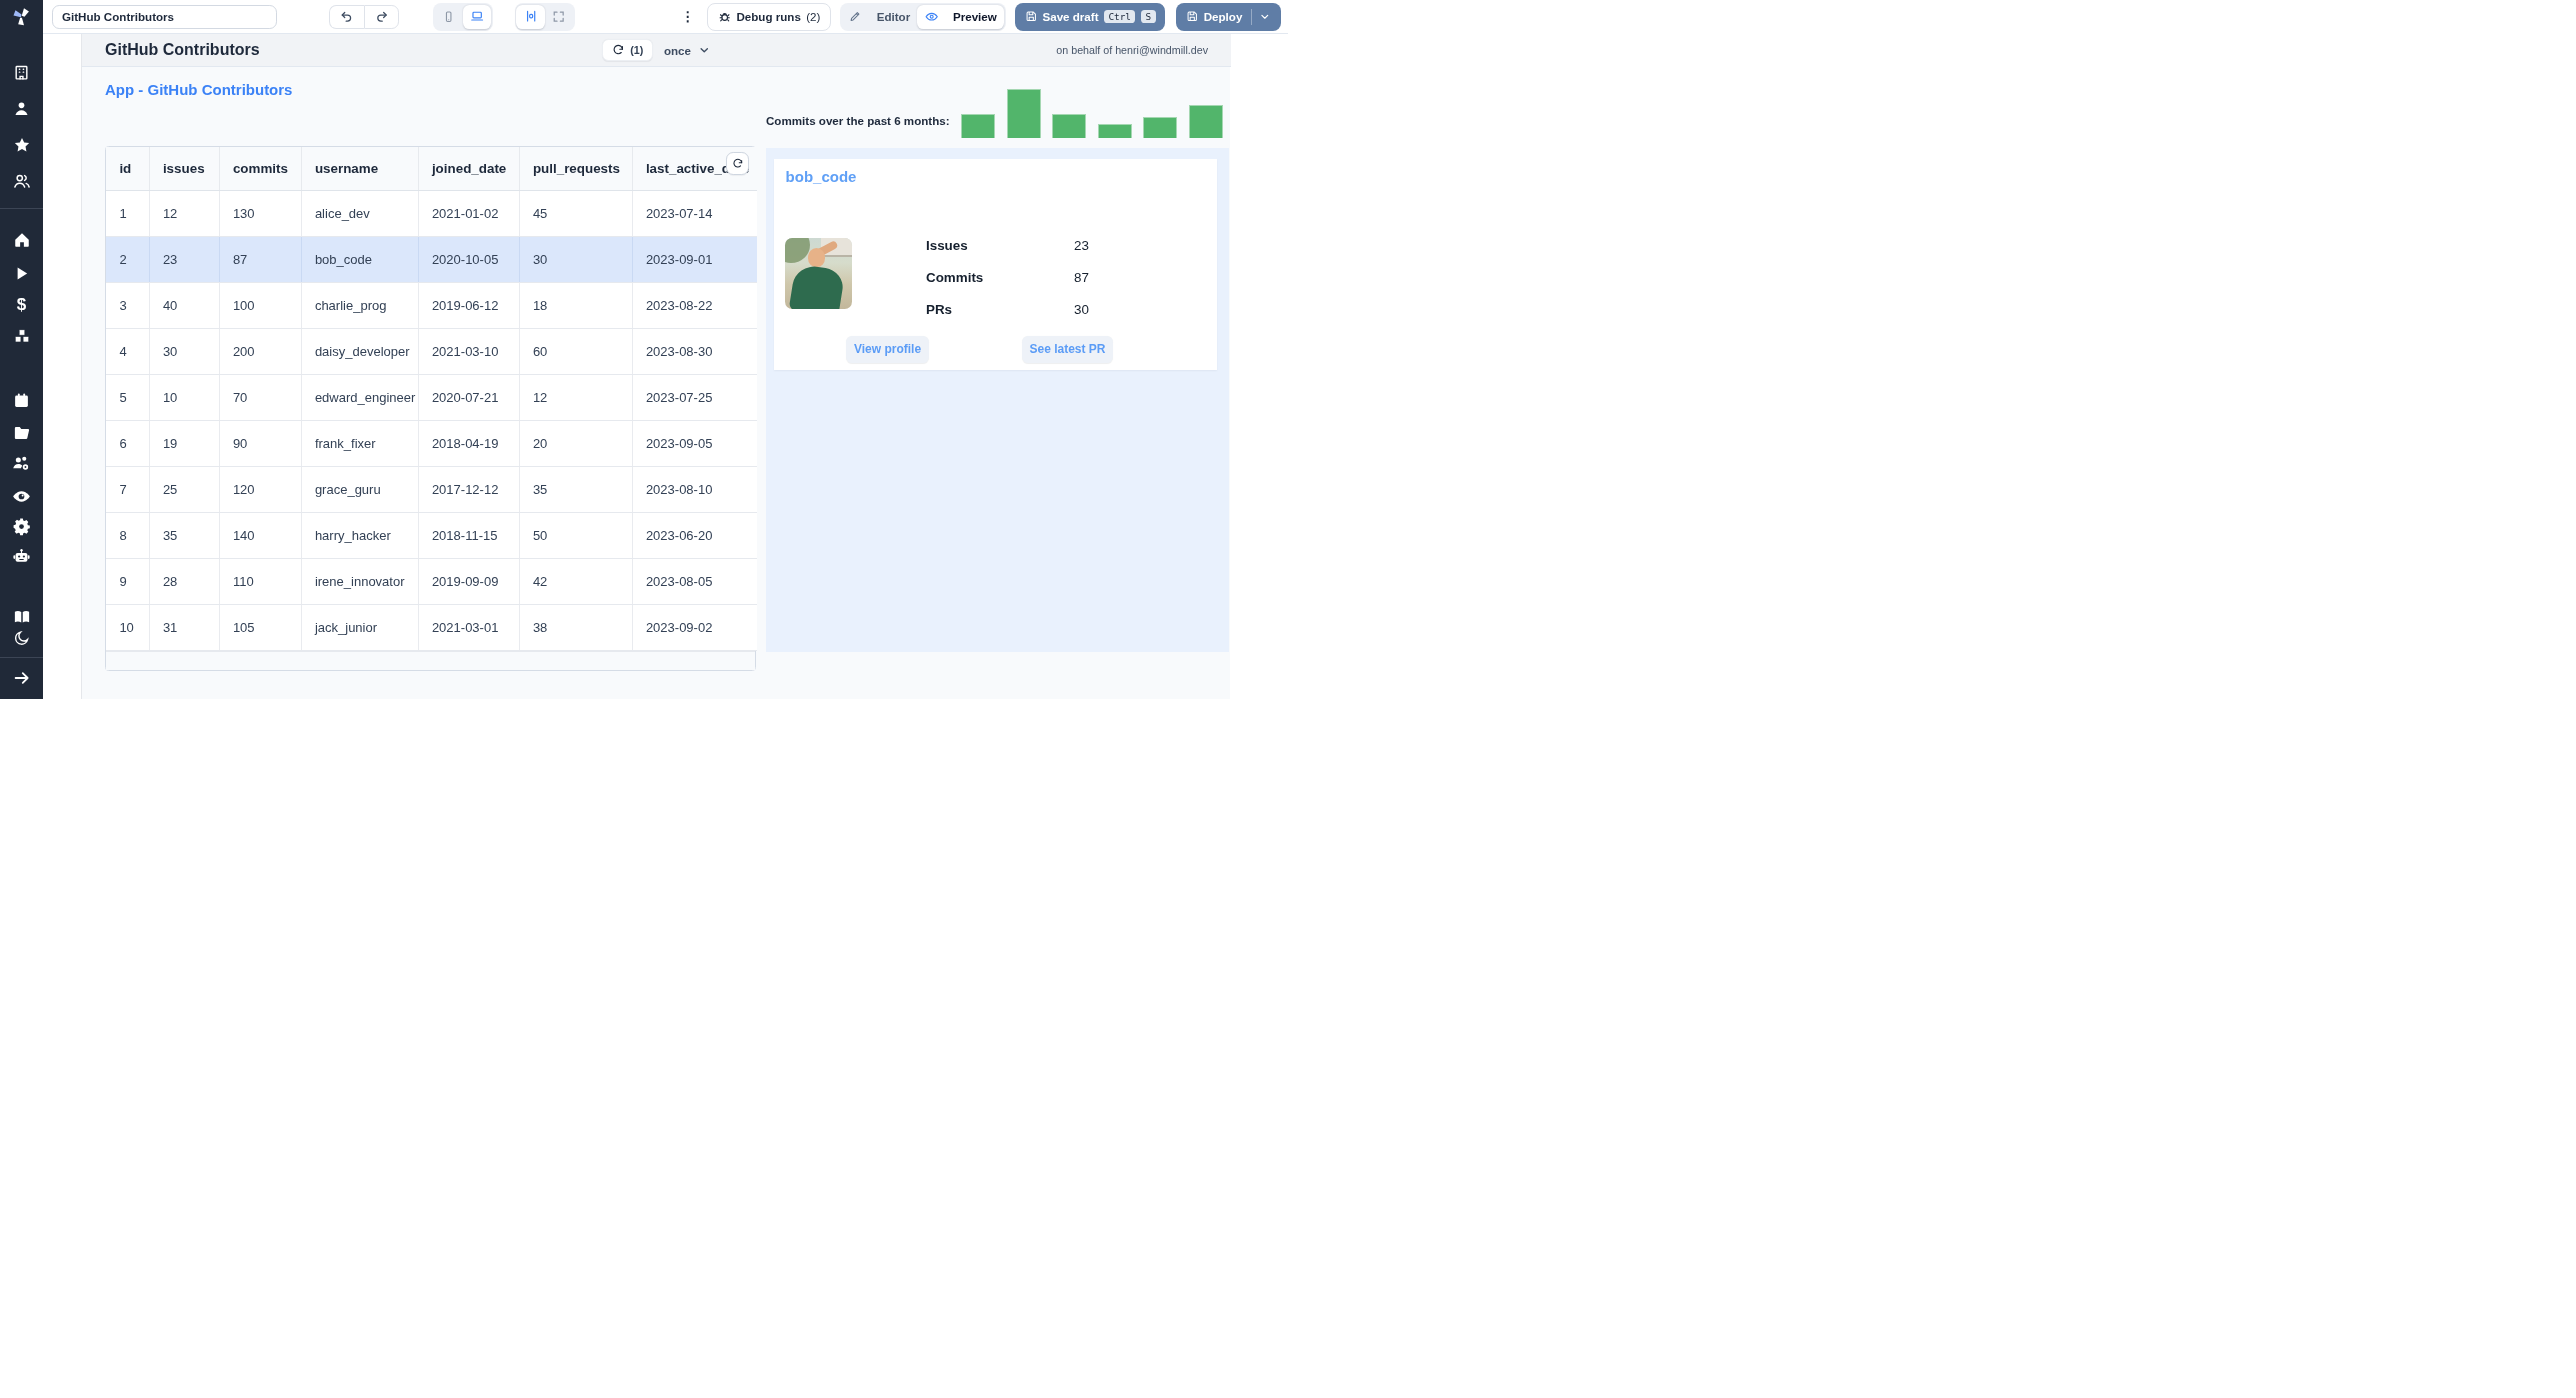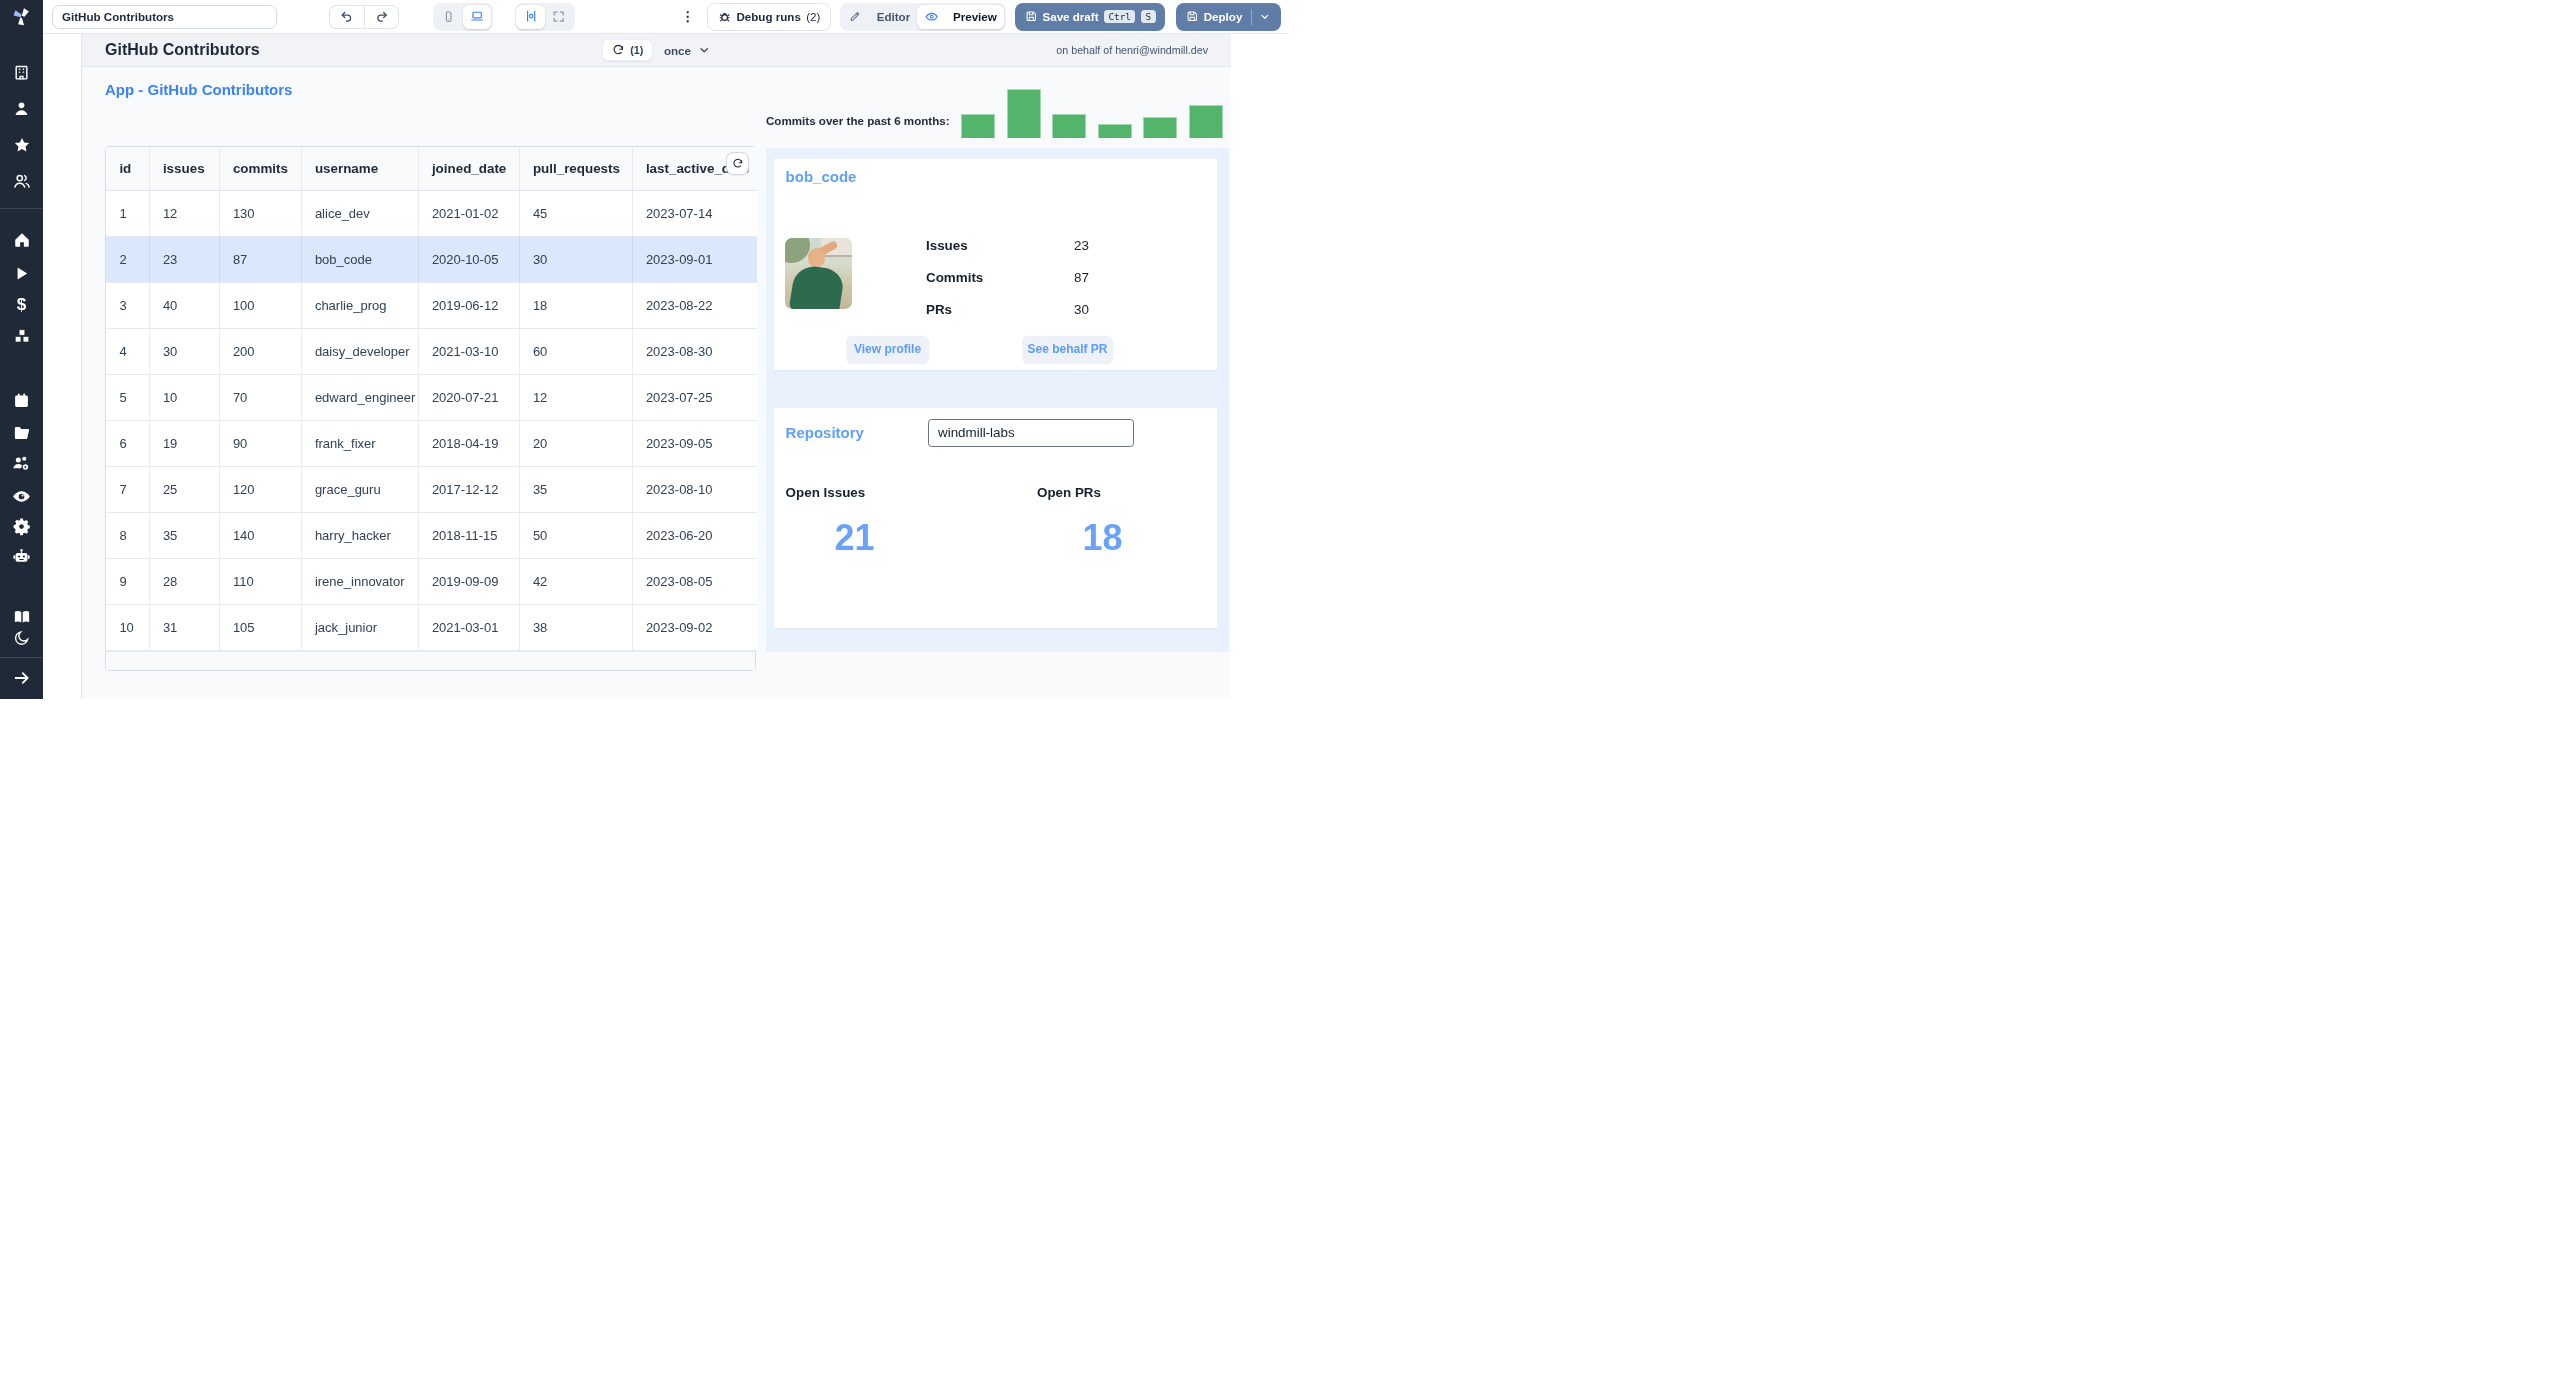--- a/index.html
+++ b/index.html
@@ -512,33 +512,20 @@
         </div>
         <div class="statrow" style="top:111px">
           <span class="lbl">Commits</span>
           <span>87</span>
         </div>
         <div class="statrow" style="top:143px">
           <span class="lbl">PRs</span>
           <span>30</span>
         </div>
         <button class="cardbtn" style="left:72px; width:83px">View profile</button>
-        <button class="cardbtn" style="left:248px; width:91px">See behalf PR</button>
+        <button class="cardbtn" style="left:248px; width:91px">See latest PR</button>
       </div>
 
-      <div class="card repo">
-        <div class="cardtitle" style="top:16px">Repository</div>
-        <div class="repoinput">
-          <input value="windmill-labs" style="">
-          <svg style="margin-right:8px; cursor:pointer" width="12.5" height="12.5" viewBox="0 0 24 24" fill="none" stroke="#16202e" stroke-width="2.6" stroke-linecap="round">
-              <path d="M5 5l14 14M19 5 5 19"></path>
-            </svg>
-        </div>
-        <div class="openlbl" style="left:11.6px; top:77px">Open Issues</div>
-        <div class="openlbl" style="left:263px; top:77px">Open PRs</div>
-        <div class="bignum" style="left:40px; top:109px">21</div>
-        <div class="bignum" style="left:288px; top:109px">18</div>
-      </div>
 
     </div>
   </div>
 </div>
 
 
 </body></html>

